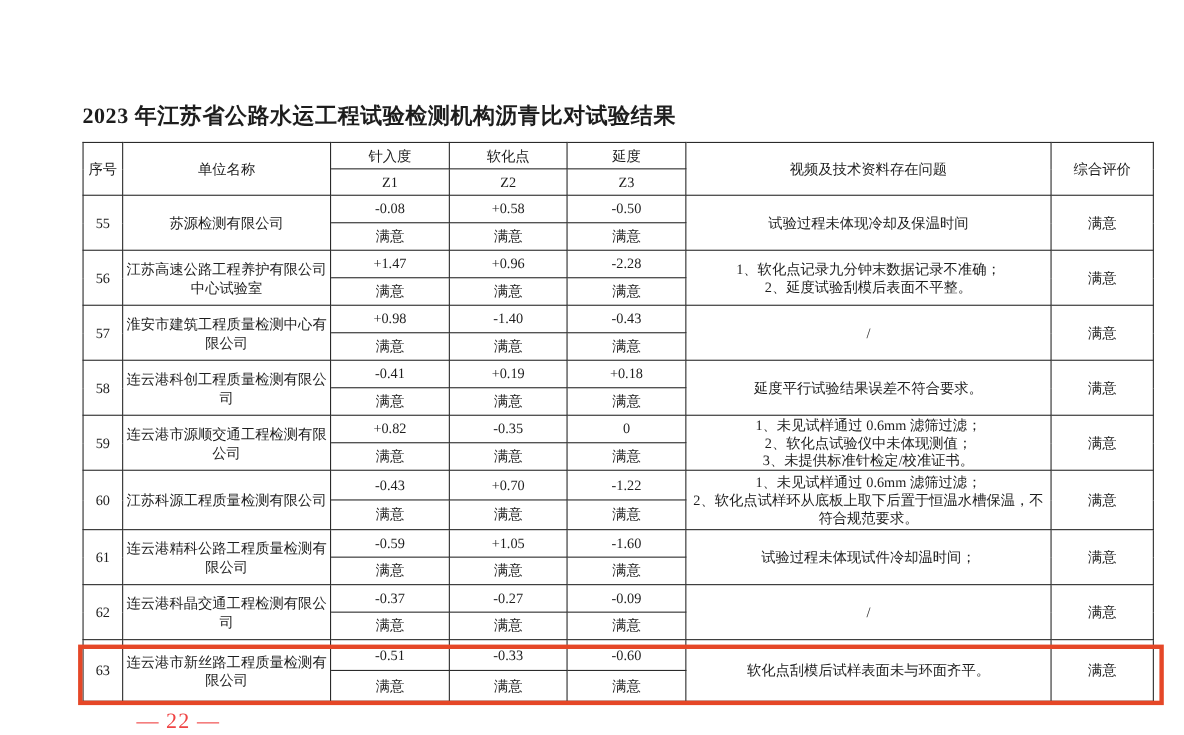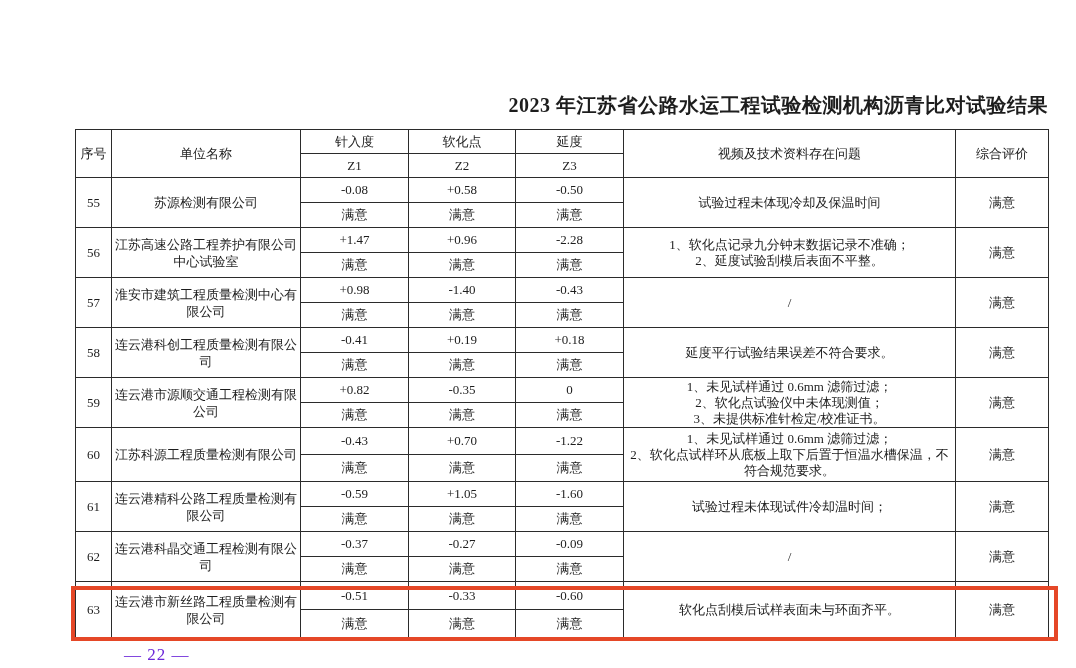--- a/index.html
+++ b/index.html
@@ -2,21 +2,21 @@
 <html><head>
 <meta charset="utf-8">
 <style>
   html,body{margin:0;padding:0;}
   body{
     width:1076px;height:668px;position:relative;background:#ffffff;overflow:hidden;
     font-family:"Liberation Serif","DejaVu Serif",serif;color:#1d1d1d;
   }
   .page-title{
     position:absolute;left:75px;top:92px;width:973px;
-    text-align:right;font-size:20px;font-weight:bold;letter-spacing:.5px;white-space:nowrap;
+    text-align:left;font-size:20px;font-weight:bold;letter-spacing:.5px;white-space:nowrap;
   }
   table.results{
     position:absolute;left:75px;top:129px;width:973px;
     border-collapse:collapse;table-layout:fixed;
   }
   .results th,.results td{
     border:1px solid #2b2b2b;font-weight:normal;font-size:13px;
     text-align:center;vertical-align:middle;padding:0;overflow:hidden;
   }
   .results thead th{height:23px;}
@@ -26,21 +26,21 @@
   .results tbody tr:nth-child(17) td,.results tbody tr:nth-child(18) td{height:27px;}
   .c-name{padding:0 8px;line-height:17px;}
   .c-prob{
     text-align:left;padding:2px 8px;white-space:pre-line;line-height:16px;font-size:13px;
   }
   .annotation-box{
     position:absolute;left:71px;top:586px;width:979px;height:47px;
     border:4px solid #e54727;z-index:5;pointer-events:none;
   }
   .page-number{
-    position:absolute;left:124px;top:645px;font-size:17px;letter-spacing:1px;color:#6d28d9;
+    position:absolute;left:124px;top:645px;font-size:20px;letter-spacing:1px;color:#ef4444;
   }
 </style>
 </head>
 <body>
 
 <div class="page-title">2023 年江苏省公路水运工程试验检测机构沥青比对试验结果</div>
 
 <table class="results">
   <colgroup>
     <col style="width:36px">

